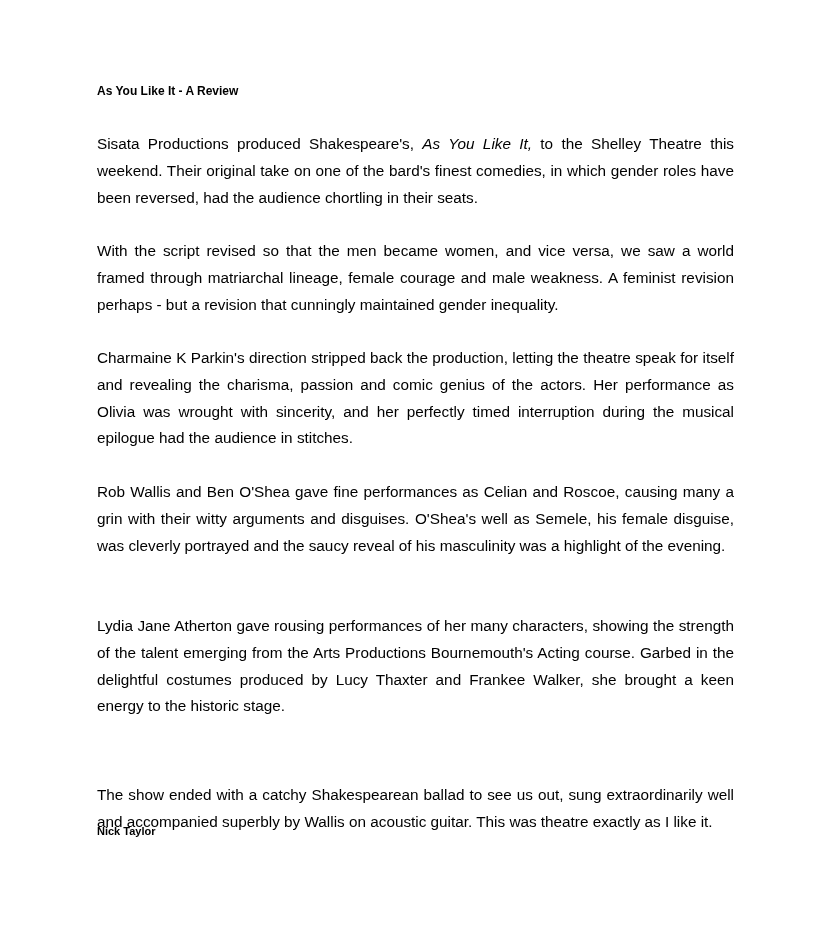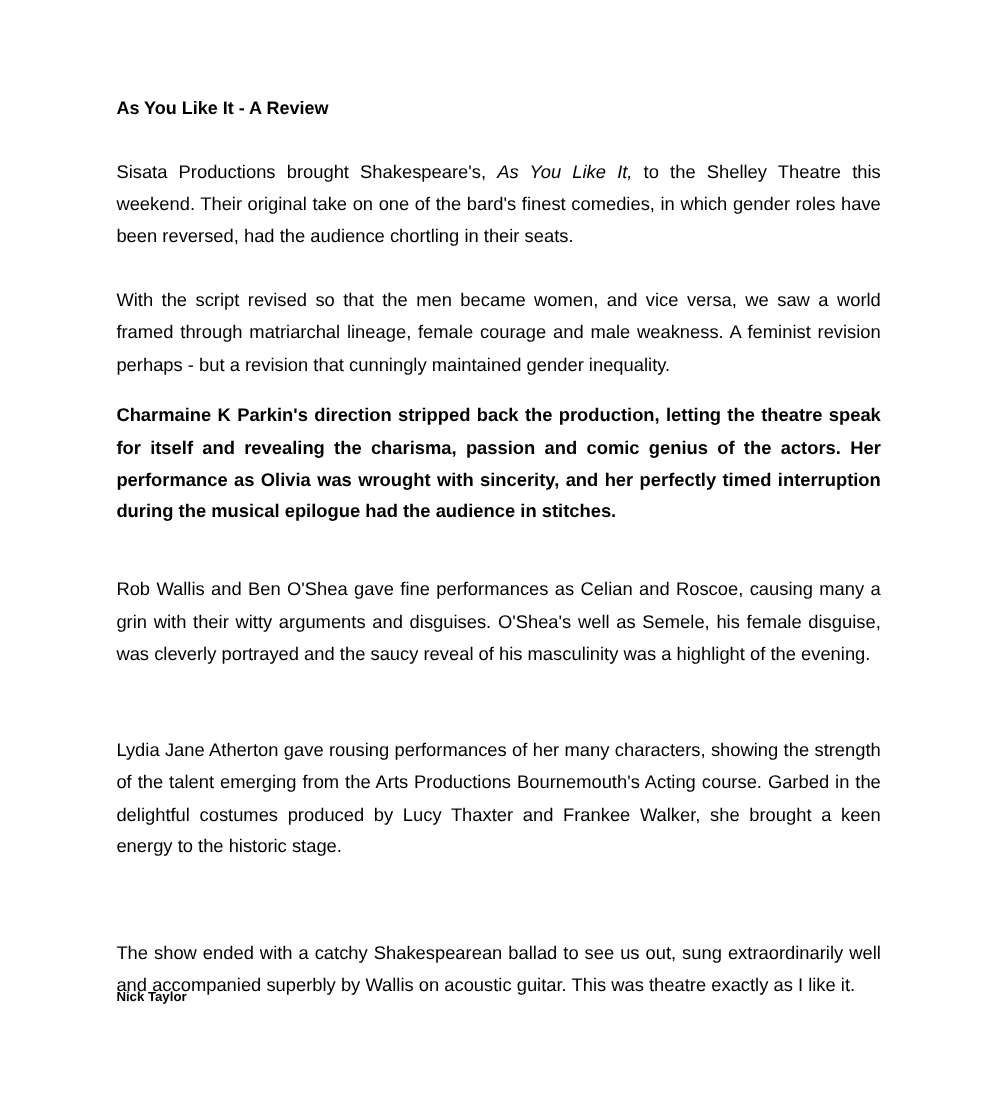--- a/index.html
+++ b/index.html
@@ -19,21 +19,21 @@
       position: absolute;
       left: 97px;
       top: 0;
       width: 637px;
     }
     .title {
       position: absolute;
       top: 81px;
       left: 0;
       font-weight: bold;
-      font-size: 15px;
+      font-size: 12px;
       line-height: 20px;
       margin: 0;
       white-space: nowrap;
     }
     .para {
       position: absolute;
       left: 0;
       width: 637px;
       margin: 0;
       font-size: 15.3px;
@@ -52,25 +52,25 @@
       margin: 0;
       white-space: nowrap;
     }
   </style>
 </head>
 <body>
 
 <div class="page">
   <h1 class="title">As You Like It - A Review</h1>
 
-  <p class="para" style="top:131px;"><span>Sisata Productions brought Shakespeare's, </span><em>As You Like It,</em><span> to the Shelley Theatre this weekend. Their original take on one of the bard's finest comedies, in which gender roles have been reversed, had the audience chortling in their seats.</span></p>
+  <p class="para" style="top:131px;"><span>Sisata Productions produced Shakespeare's, </span><em>As You Like It,</em><span> to the Shelley Theatre this weekend. Their original take on one of the bard's finest comedies, in which gender roles have been reversed, had the audience chortling in their seats.</span></p>
 
   <p class="para" style="top:238px;">With the script revised so that the men became women, and vice versa, we saw a world framed through matriarchal lineage, female courage and male weakness. A feminist revision perhaps - but a revision that cunningly maintained gender inequality.</p>
 
-  <p class="para" style="top:334px;font-weight:bold;">Charmaine K Parkin's direction stripped back the production, letting the theatre speak for itself and revealing the charisma, passion and comic genius of the actors. Her performance as Olivia was wrought with sincerity, and her perfectly timed interruption during the musical epilogue had the audience in stitches.</p>
+  <p class="para" style="top:345px;">Charmaine K Parkin's direction stripped back the production, letting the theatre speak for itself and revealing the charisma, passion and comic genius of the actors. Her performance as Olivia was wrought with sincerity, and her perfectly timed interruption during the musical epilogue had the audience in stitches.</p>
 
   <p class="para" style="top:479px;">Rob Wallis and Ben O'Shea gave fine performances as Celian and Roscoe, causing many a grin with their witty arguments and disguises. O'Shea's well as Semele, his female disguise, was cleverly portrayed and the saucy reveal of his masculinity was a highlight of the evening.</p>
 
   <p class="para" style="top:613px;">Lydia Jane Atherton gave rousing performances of her many characters, showing the strength of the talent emerging from the Arts Productions Bournemouth's Acting course. Garbed in the delightful costumes produced by Lucy Thaxter and Frankee Walker, she brought a keen energy to the historic stage.</p>
 
   <p class="para" style="top:782px;">The show ended with a catchy Shakespearean ballad to see us out, sung extraordinarily well and accompanied superbly by Wallis on acoustic guitar. This was theatre exactly as I like it.</p>
 
   <p class="signature">Nick Taylor</p>
 </div>
 

